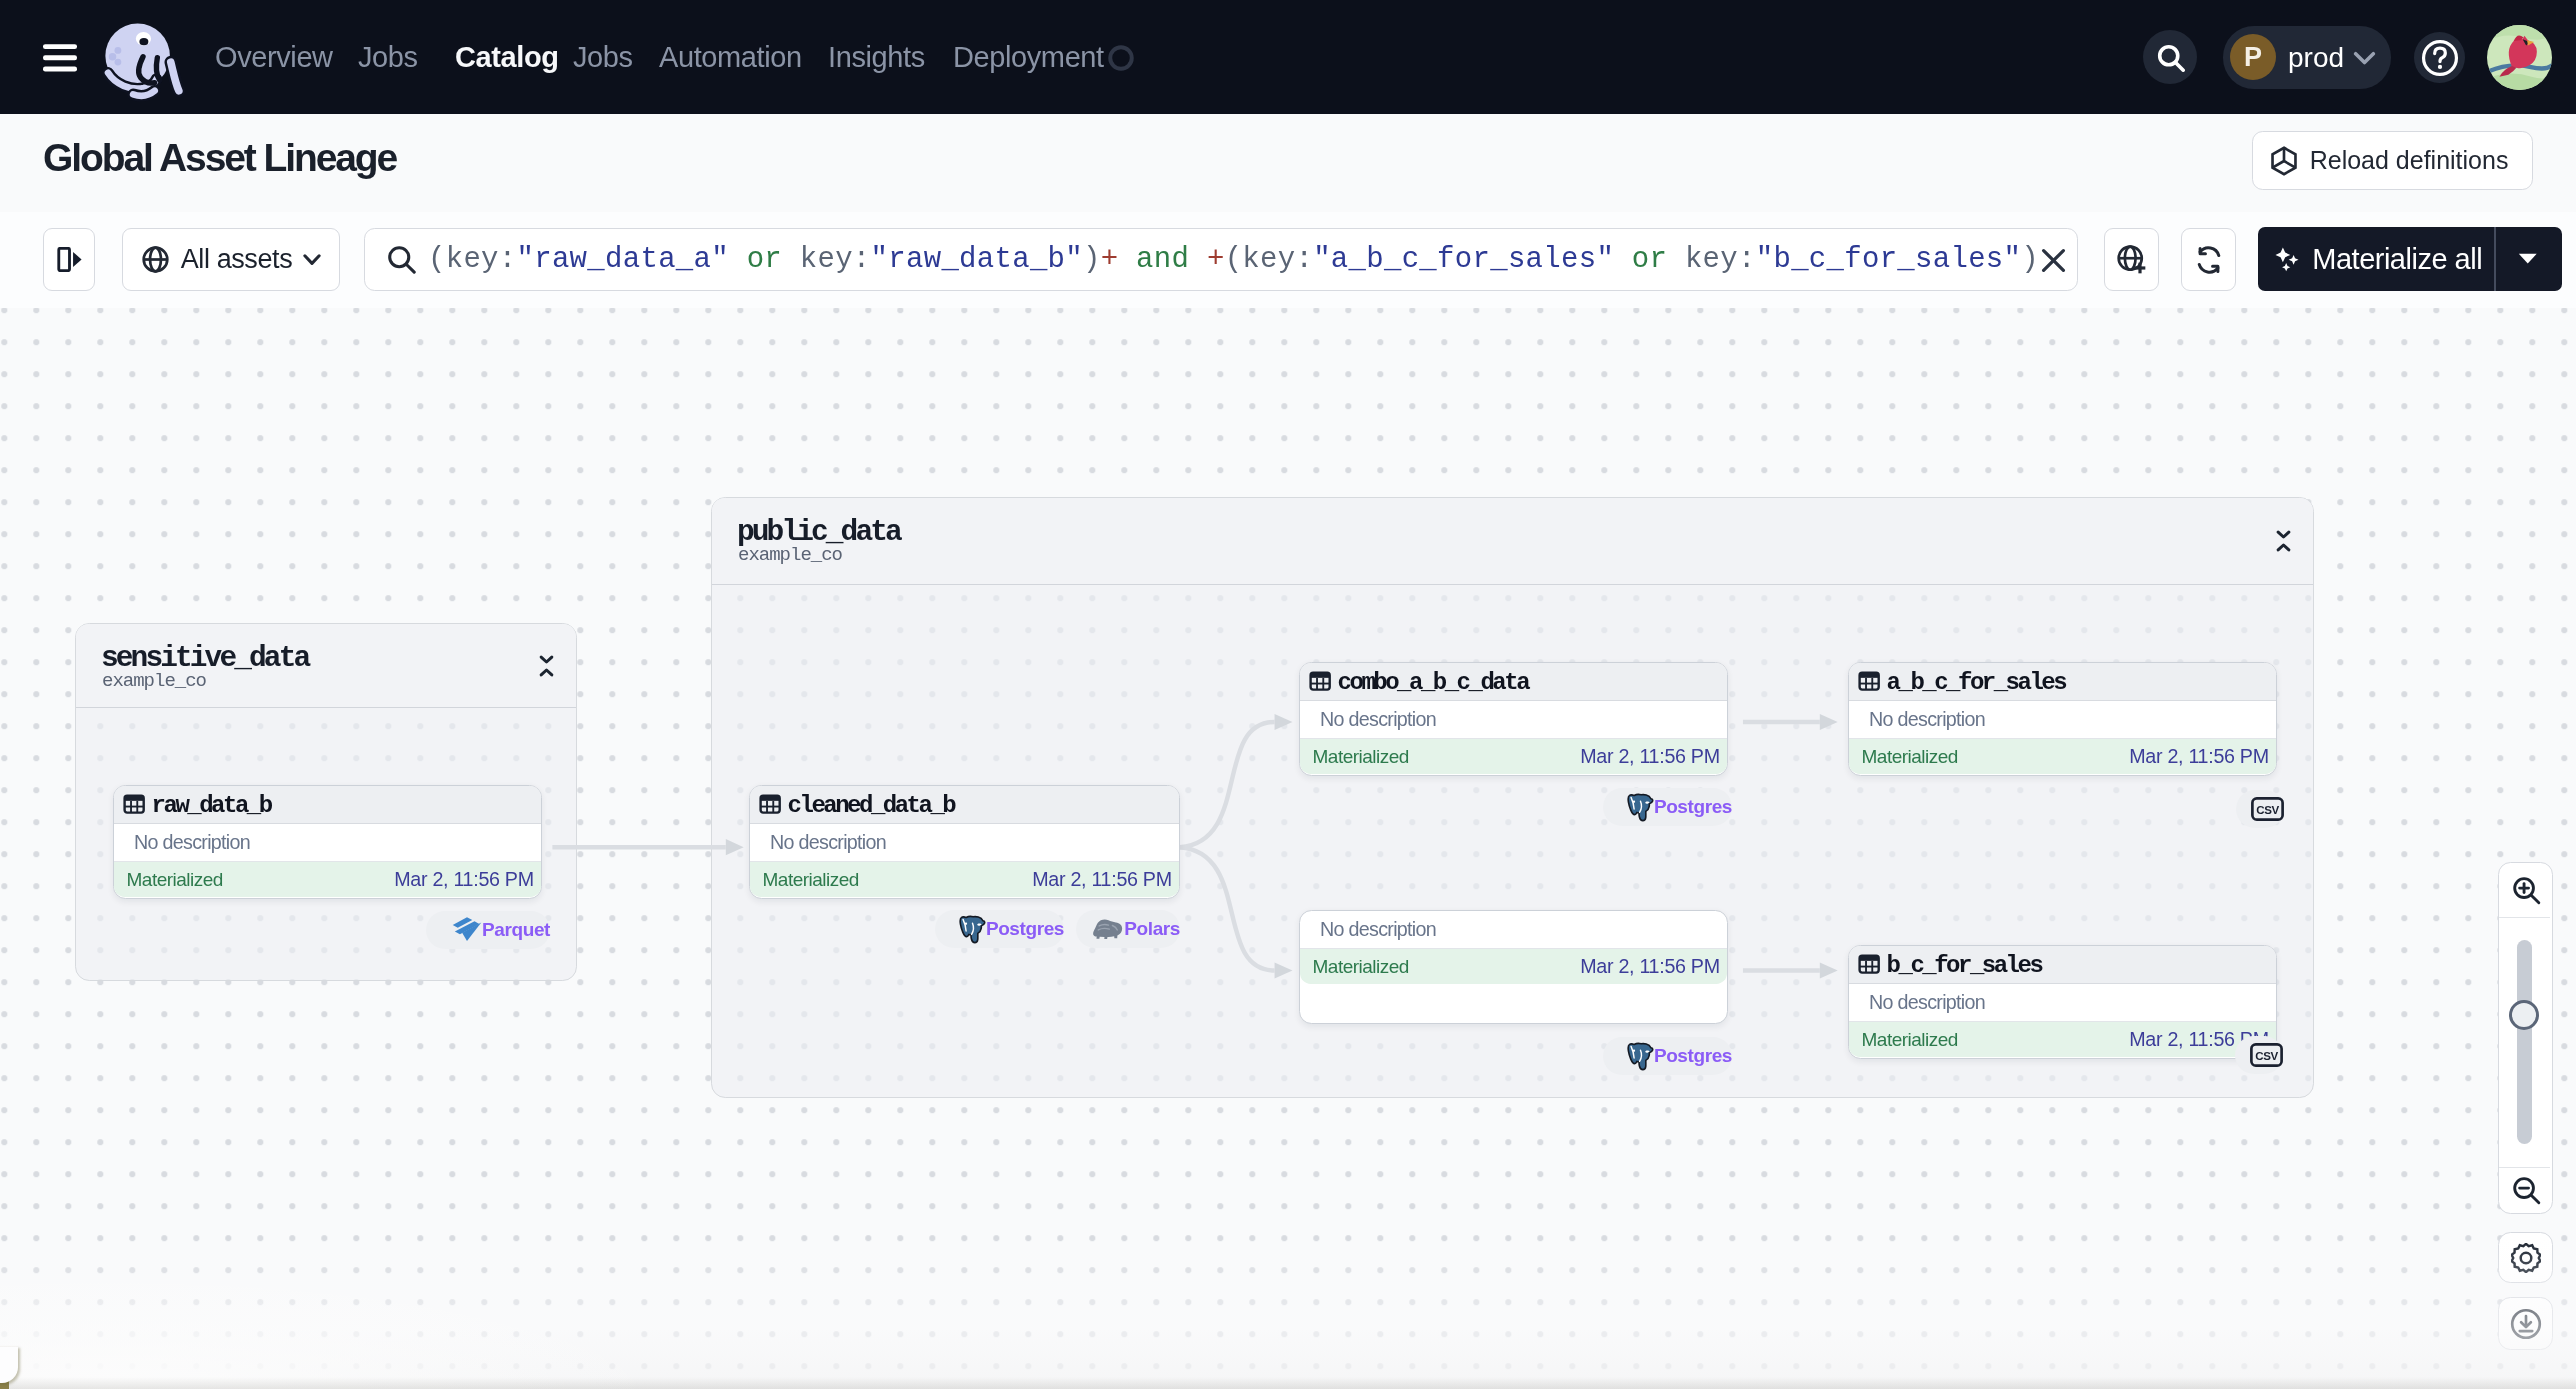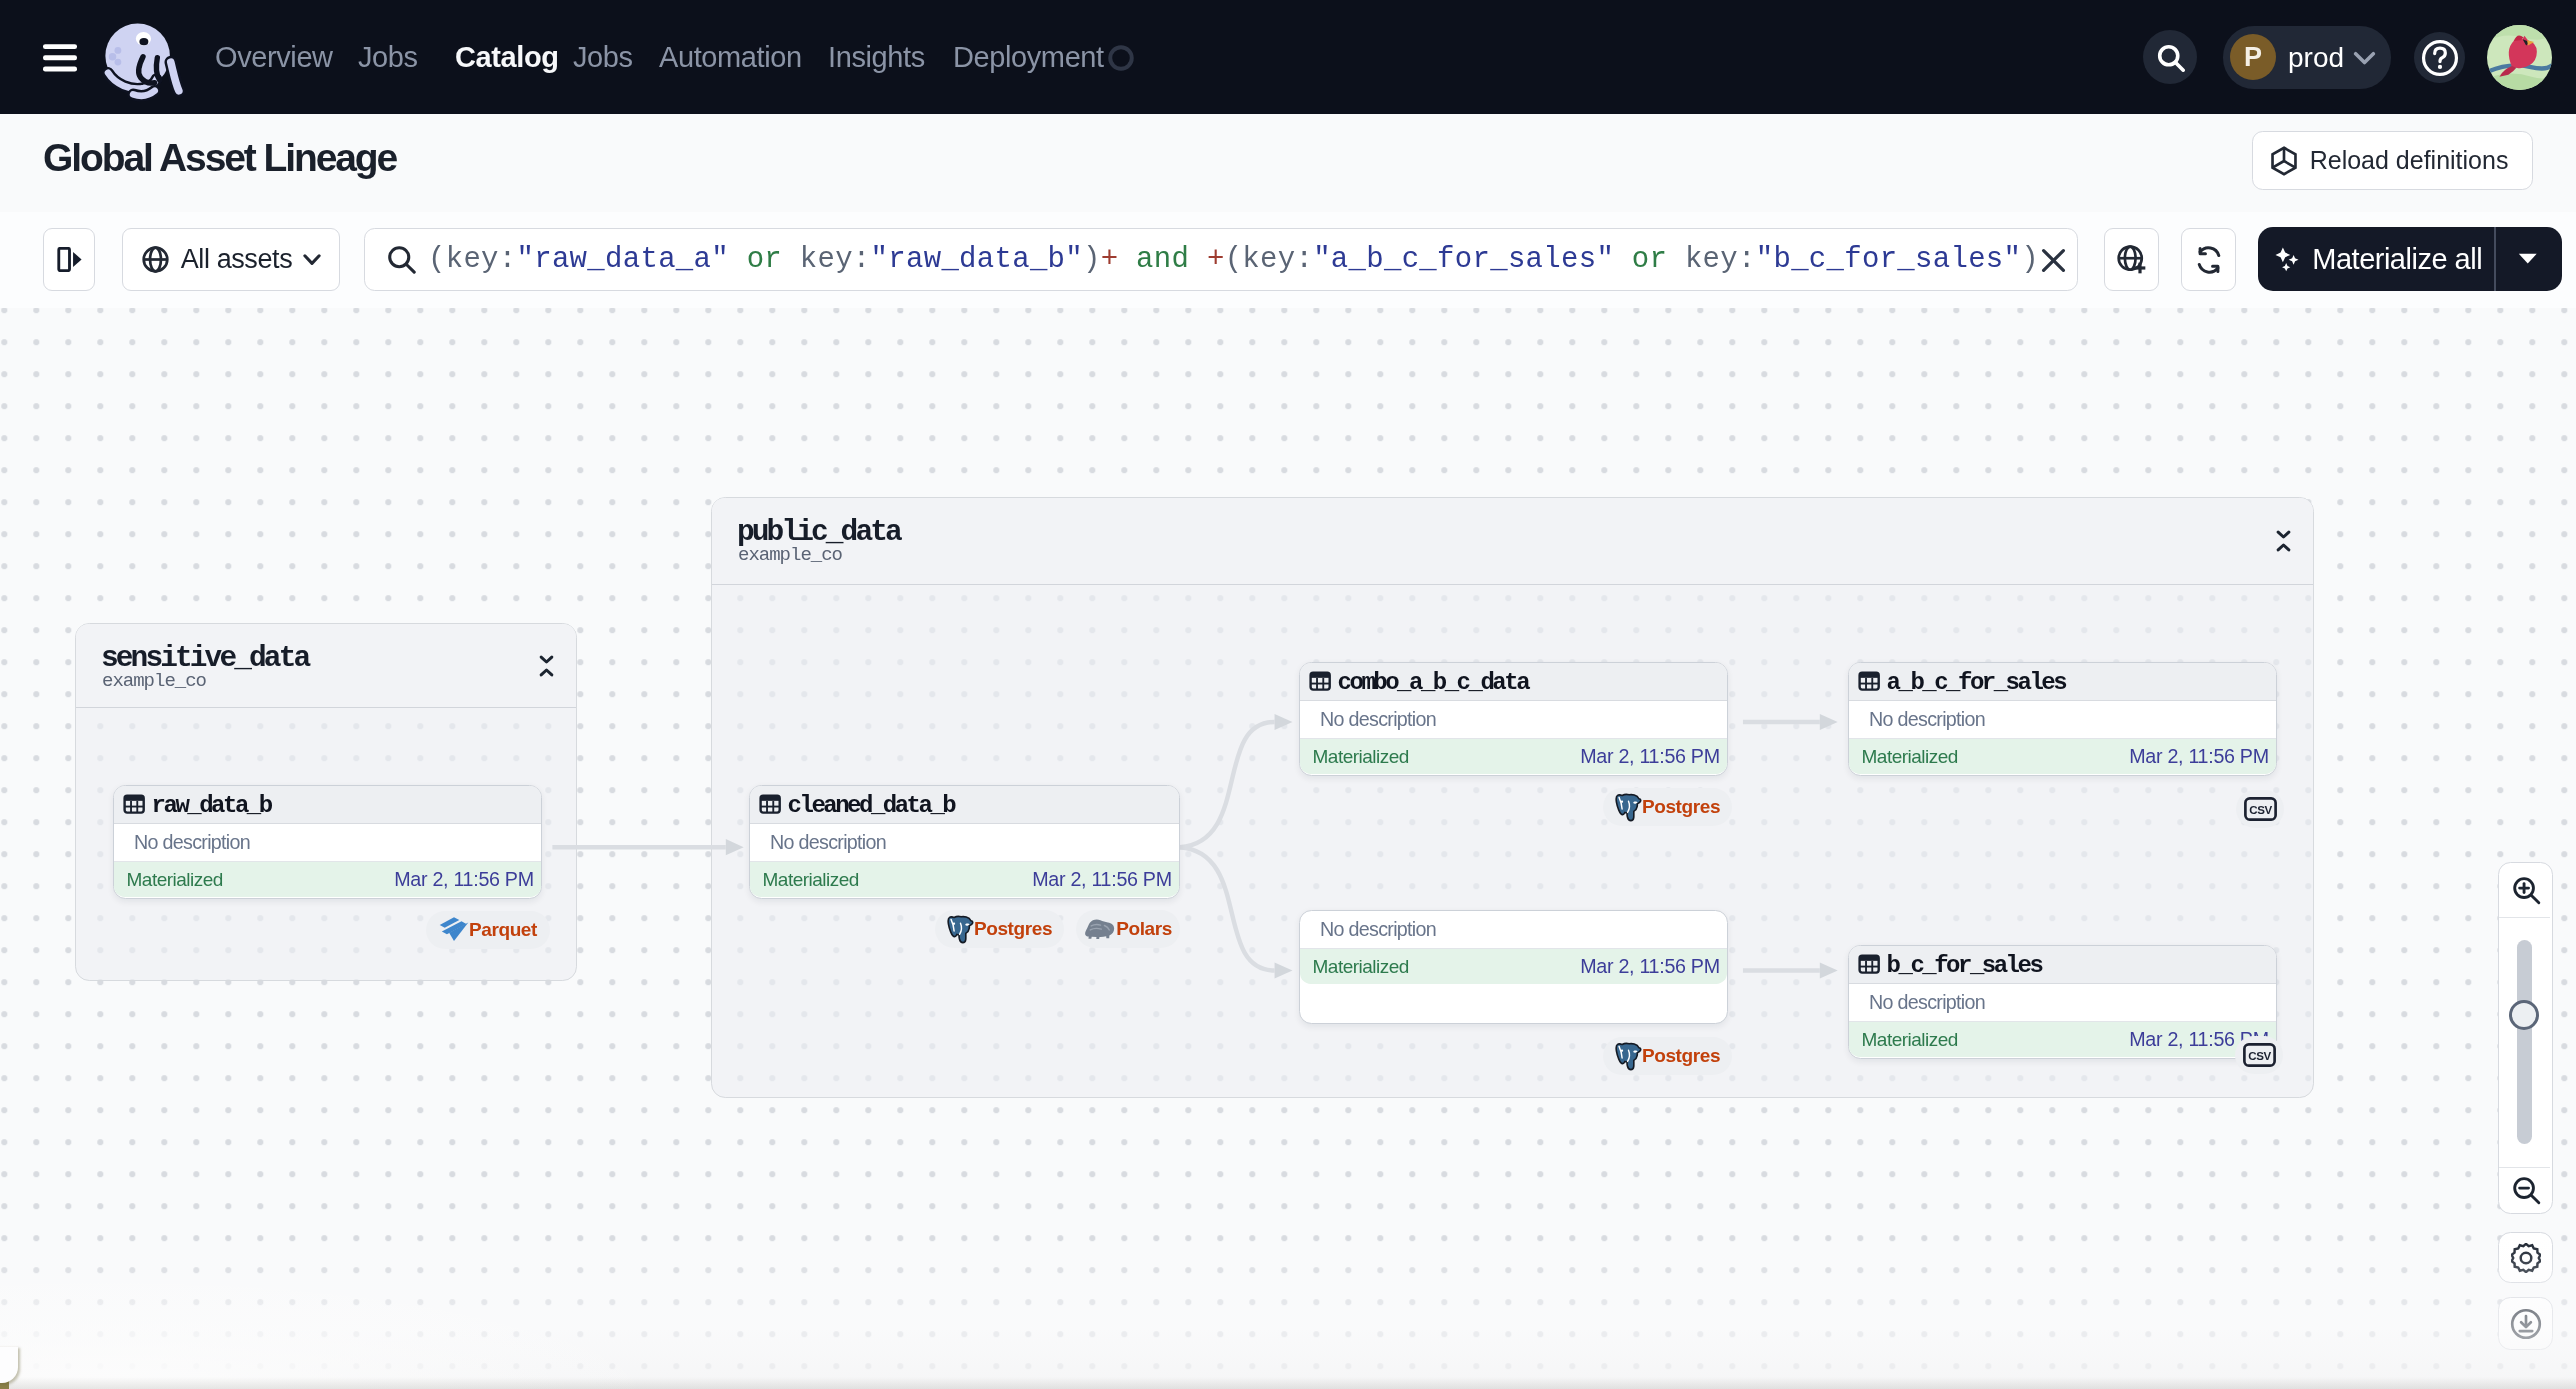--- a/index.html
+++ b/index.html
@@ -20,21 +20,21 @@
 
   
   #filterbar { position:absolute; left:0; top:212px; width:2576px; height:97px; background:#fcfdfe; border-bottom:1.8px solid #e7e9ee; }
   .fbtn { position:absolute; top:16px; height:63px; background:#fff; border:1.8px solid #d7dae0; border-radius:9px; display:flex; align-items:center; justify-content:center; }
   #queryinput { position:absolute; left:364px; top:16px; width:1714px; height:63px; background:#fff; border:1.8px solid #d7dae0; border-radius:10.7px; display:flex; align-items:center; padding-left:21.5px; }
   #querytext { font-family:"Liberation Mono",monospace; font-size:29px; letter-spacing:0.3px; color:#6a7383; white-space:pre; margin-left:12.5px; }
   #querytext .k { color:#5a6474; }
   #querytext .s { color:#2d3a94; }
   #querytext .op { color:#2f7d46; }
   #querytext .pl { color:#9e3c30; }
-  #matbtn { position:absolute; right:14.3px; top:15px; width:304px; height:64px; background:#141927; border-radius:15px; color:#fff; display:flex; align-items:center; }
+  #matbtn { position:absolute; right:14.3px; top:15px; width:304px; height:64px; background:#141927; border-radius:7px; color:#fff; display:flex; align-items:center; }
 
   
   #canvas { position:absolute; left:0; top:308px; width:2576px; height:1081px; overflow:hidden;
     background-color:#f9fafb;
     background-image: radial-gradient(circle, #d8dbe0 2.8px, rgba(216,219,224,0) 3.3px);
     background-size: 32px 32px;
     background-position: -11.7px -13.8px;
   }
   .group { position:absolute; border:1.8px solid #d7dade; border-radius:14.3px; background:rgba(237,239,243,0.6); }
   .group-hd { position:absolute; left:0; top:0; right:0; background:#f2f3f6; border-bottom:1.8px solid #d2d5db; border-radius:12.5px 12.5px 0 0; }
@@ -43,21 +43,21 @@
   .collapse-ic { position:absolute; right:21.5px; top:50%; margin-top:-11.6px; }
 
   .node { position:absolute; width:429px; height:114px; border:1.8px solid #ccd1d8; border-radius:12.5px; background:#fff; box-shadow:0 2.7px 6.3px rgba(20,28,45,0.07); }
   .node-hd { height:38px; background:#edeff2; border-bottom:1.8px solid #d8dbe0; border-radius:10.7px 10.7px 0 0; display:flex; align-items:center; padding-left:9px; gap:6.3px; }
   .node-name { font-family:"Liberation Mono",monospace; font-size:24px; font-weight:bold; letter-spacing:-2.5px; color:#10141f; margin-top:1.8px; }
   .node-bd { height:38px; border-bottom:0.9px solid #e2e5e9; display:flex; align-items:center; padding-left:20px; font-size:19.7px; letter-spacing:-0.7px; color:#68748a; }
   .node-ft { height:35px; background:#e4f3e9; border-radius:0 0 10.7px 10.7px; display:flex; align-items:center; padding:0 7.2px 0 12.5px; font-size:19px; }
   .node-ft .mzd { color:#2d7a4d; letter-spacing:-0.5px; }
   .node-ft .ts { margin-left:auto; color:#3c3d99; font-size:19.7px; letter-spacing:-0.3px; }
 
-  .pill { position:absolute; height:38px; background:#edeff2; border-radius:19px; display:flex; align-items:center; justify-content:center; gap:0; font-size:19px; font-weight:bold; letter-spacing:-0.4px; color:#c2410c; }
+  .pill { position:absolute; height:38px; background:#edeff2; border-radius:19px; display:flex; align-items:center; justify-content:flex-end; gap:0; font-size:19px; font-weight:bold; letter-spacing:-0.4px; color:#8b5cf6; }
 
   
   .tool { position:absolute; left:2498px; width:55px; background:#fff; border:1.8px solid #d7dae0; border-radius:12.5px; }
 </style>
 </head>
 <body>
 
 <div id="nav">
   <svg class="abs" style="left:43px;top:44px" width="34" height="28" viewBox="0 0 38 31">
     <rect x="0" y="0" width="38" height="5.5" rx="2.5" fill="#fff"></rect>

